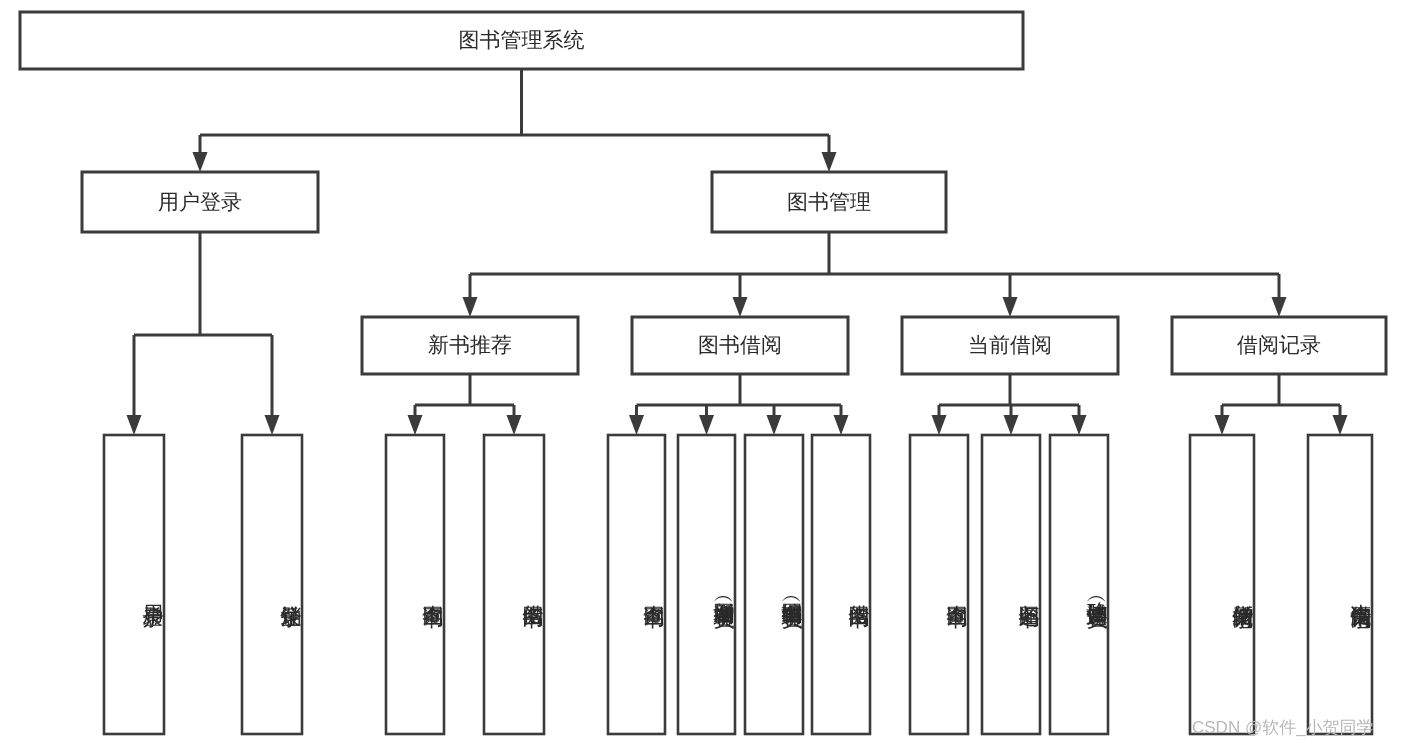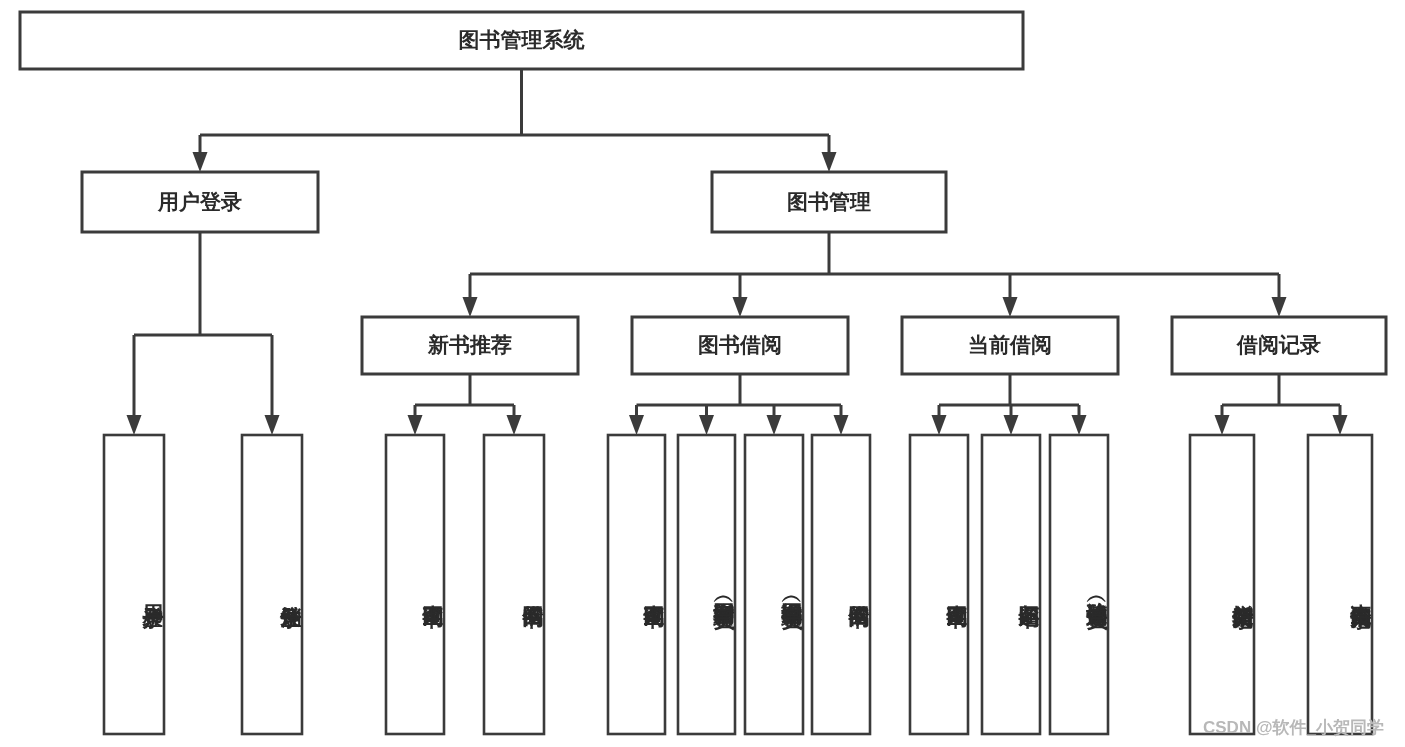--- a/index.html
+++ b/index.html
@@ -11,21 +11,20 @@
     width: 1405px;
     height: 747px;
     font-family: "Liberation Sans", "DejaVu Sans", sans-serif;
     overflow: hidden;
     position: relative;
   }
   #diagram-root {
     position: relative;
     width: 1236px;
     height: 747px;
-    font-weight: bold;
   }
   svg.diagram-canvas {
     position: absolute;
     left: 0;
     top: 0;
     width: 1405px;
     height: 747px;
     display: block;
   }
   .node-box {
@@ -190,14 +189,14 @@
       <div class="node-label-v" style="left: 608px; top: 453px; width: 57px; height: 273px;">查询图书</div>
       <div class="node-label-v" style="left: 678px; top: 453px; width: 57px; height: 273px;">新增图书（管理员）</div>
       <div class="node-label-v" style="left: 745px; top: 453px; width: 58px; height: 273px;">编辑图书（管理员）</div>
       <div class="node-label-v" style="left: 812px; top: 453px; width: 58px; height: 273px;">借阅图书</div>
       <div class="node-label-v" style="left: 910px; top: 453px; width: 58px; height: 273px;">查询图书</div>
       <div class="node-label-v" style="left: 982px; top: 453px; width: 58px; height: 273px;">归还图书</div>
       <div class="node-label-v" style="left: 1050px; top: 453px; width: 58px; height: 273px;">确认归还（管理员）</div>
       <div class="node-label-v" style="left: 1190px; top: 453px; width: 64px; height: 273px;">新增借阅记录</div>
       <div class="node-label-v" style="left: 1308px; top: 453px; width: 64px; height: 273px;">查询借阅记录</div>
     </div>
-  <div class="watermark" style="left: 1192px; top: 716px; margin-left: 11px;">CSDN @软件_小贺同学</div>
+  <div class="watermark" style="left: 1192px; top: 716px;">CSDN @软件_小贺同学</div>
 </div>
 
 </body></html>

